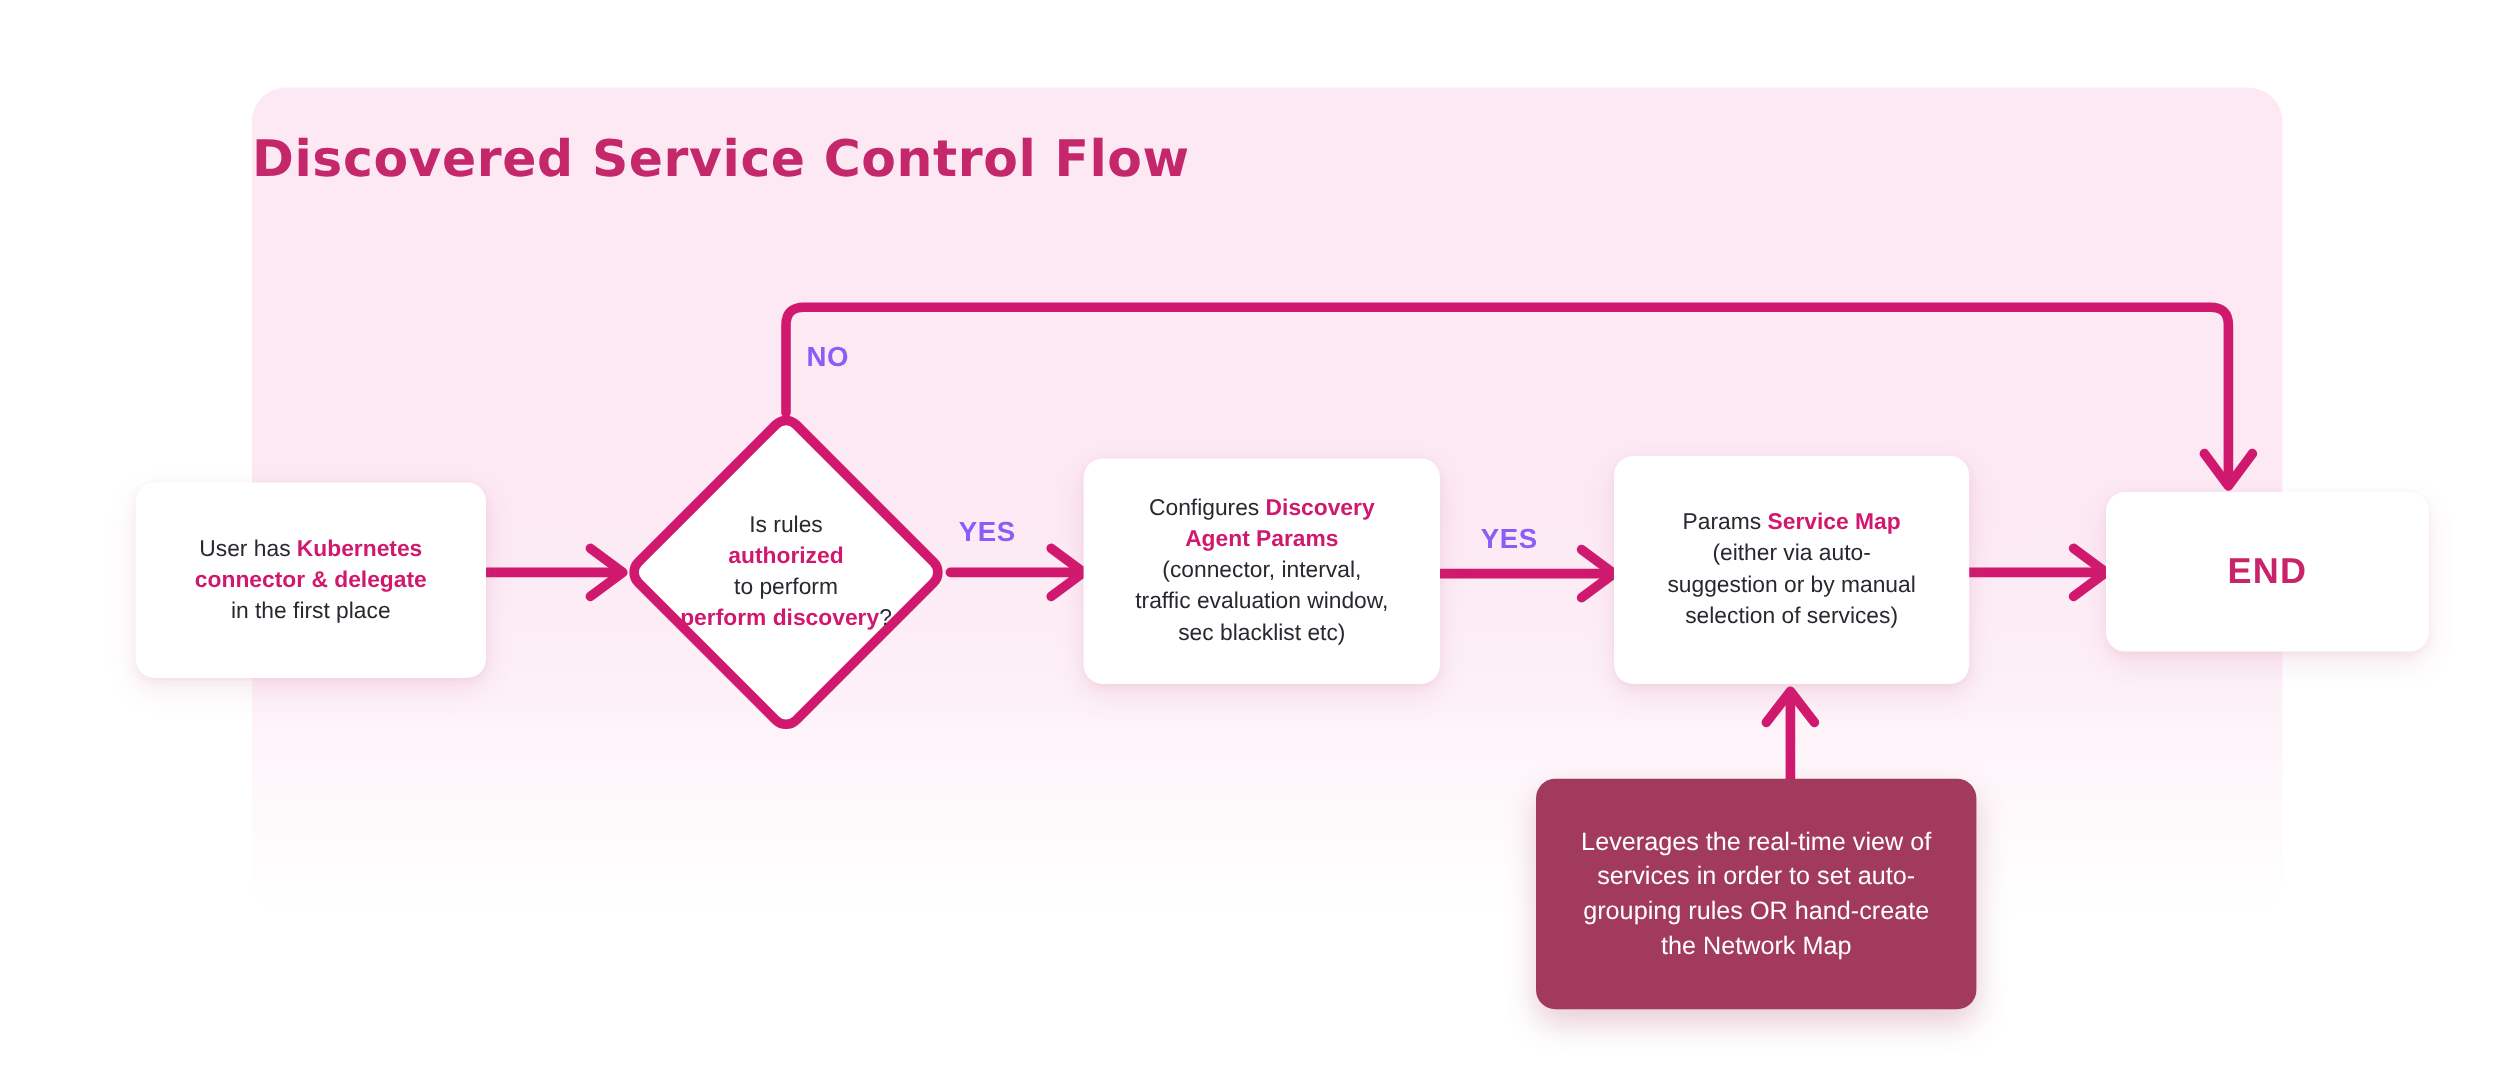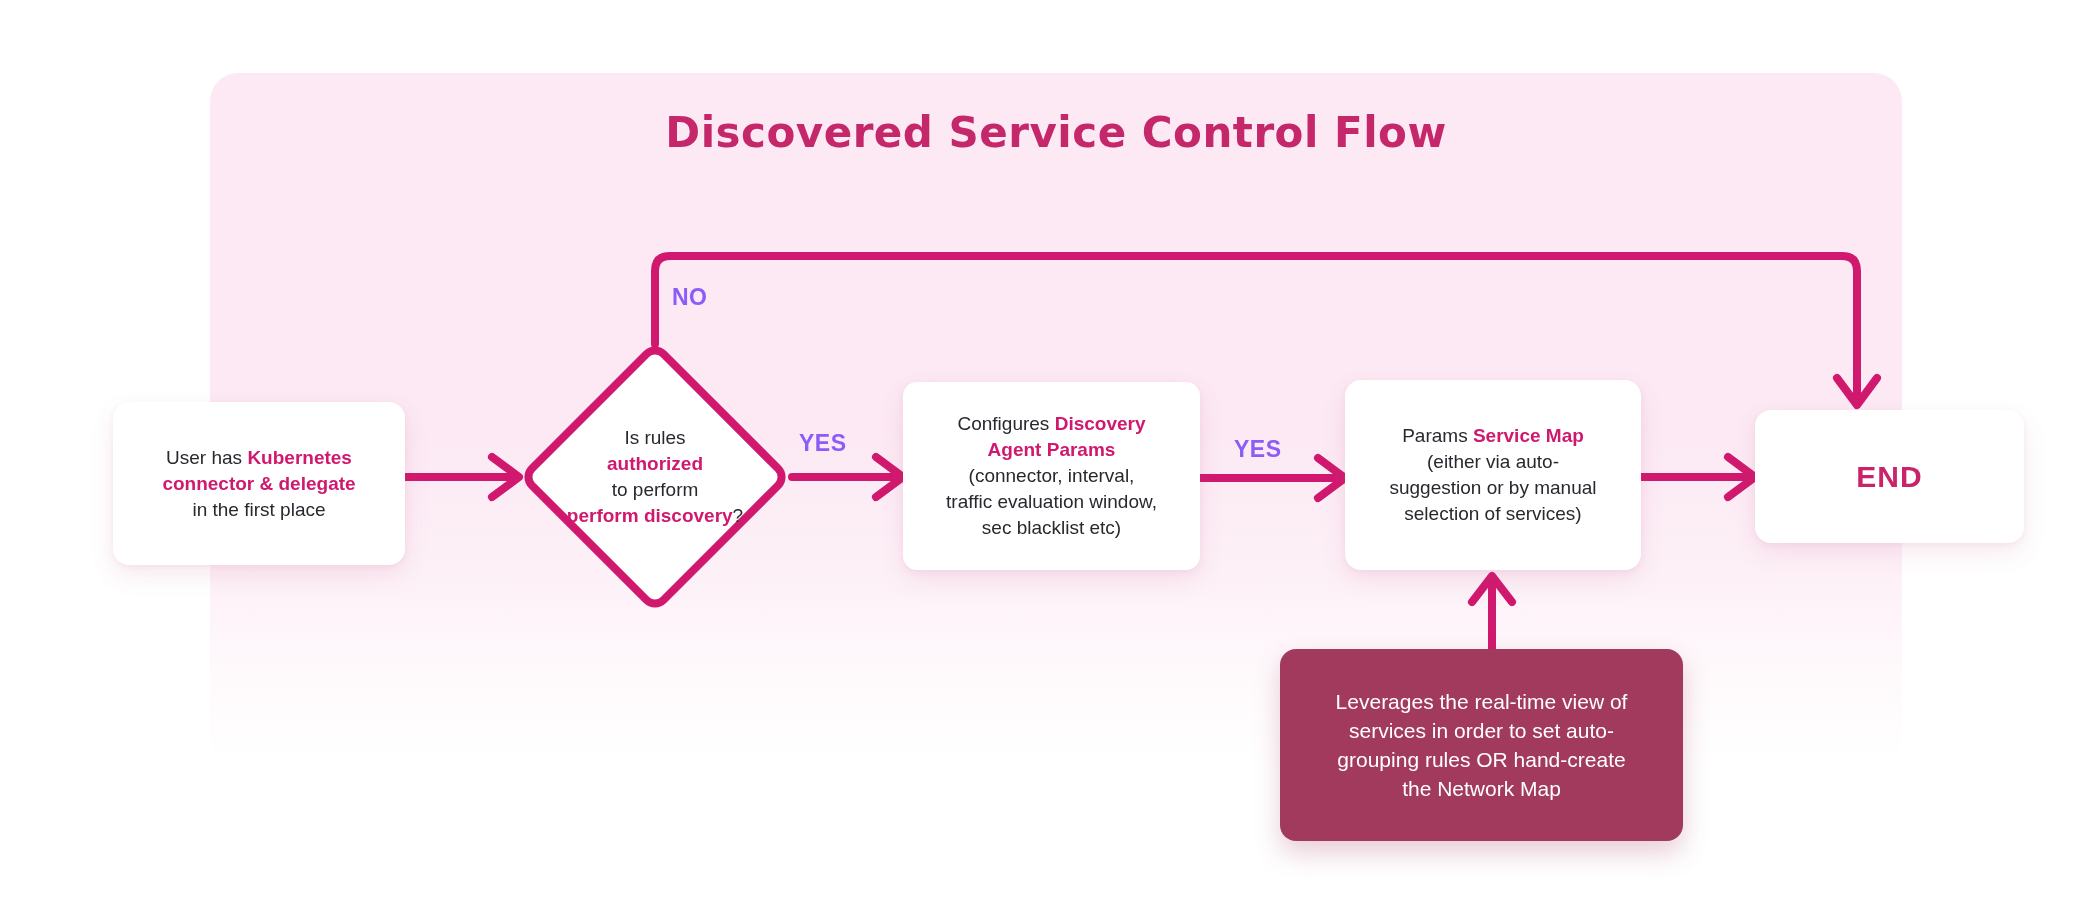--- a/index.html
+++ b/index.html
@@ -23,21 +23,20 @@
       #fce9f3 0%, #fce9f3 52%,
       #fdf0f7 72%,
       rgba(253, 240, 247, 0.35) 88%,
       rgba(255, 255, 255, 0) 100%);
   }
 
   .diagram-title {
     position: absolute;
     left: 210px; top: 108px;
     width: 1692px;
-    text-align: center;
     font-family: "DejaVu Sans", "Liberation Sans", sans-serif;
     font-size: 42px;
     font-weight: 800;
     letter-spacing: 0.5px;
     color: #c5276b;
   }
 
   svg.edges {
     position: absolute;
     left: 0; top: 0;
@@ -108,21 +107,21 @@
   .end-label {
     font-size: 30px;
     font-weight: 700;
     letter-spacing: 1px;
     color: #c9246b;
   }
 
   .note {
     position: absolute;
     left: 1280px; top: 649px;
-    width: 403px; height: 192px;
+    width: 367px; height: 192px;
     background: #a23a5e;
     border-radius: 16px;
     display: flex;
     align-items: center;
     justify-content: center;
     text-align: center;
     box-shadow: 0 12px 26px rgba(162, 58, 94, 0.25);
   }
   .note-text {
     color: #ffffff;
@@ -186,21 +185,21 @@
   <div class="diamond-wrap">
     <div class="diamond-shape"></div>
     <div class="diamond-text">
       <p class="node-text"><span>Is rules
 </span><span class="em">authorized</span><span>
 to perform
 </span><span class="em">perform discovery</span><span>?</span></p>
     </div>
   </div>
 
-  <div class="node card" style="left:903px; top:382px; width:297px; height:188px;border-radius:14px;">
+  <div class="node card" style="left:903px; top:382px; width:297px; height:188px;">
     <p class="node-text" style="width:255px;"><span>Configures </span><span class="em">Discovery
 Agent Params</span><span>
 (connector, interval,
 traffic evaluation window,
 sec blacklist etc)</span></p>
   </div>
 
   <div class="node card" style="left:1345px; top:380px; width:296px; height:190px;">
     <p class="node-text" style="width:255px;"><span>Params </span><span class="em">Service Map</span><span>
 (either via auto-

